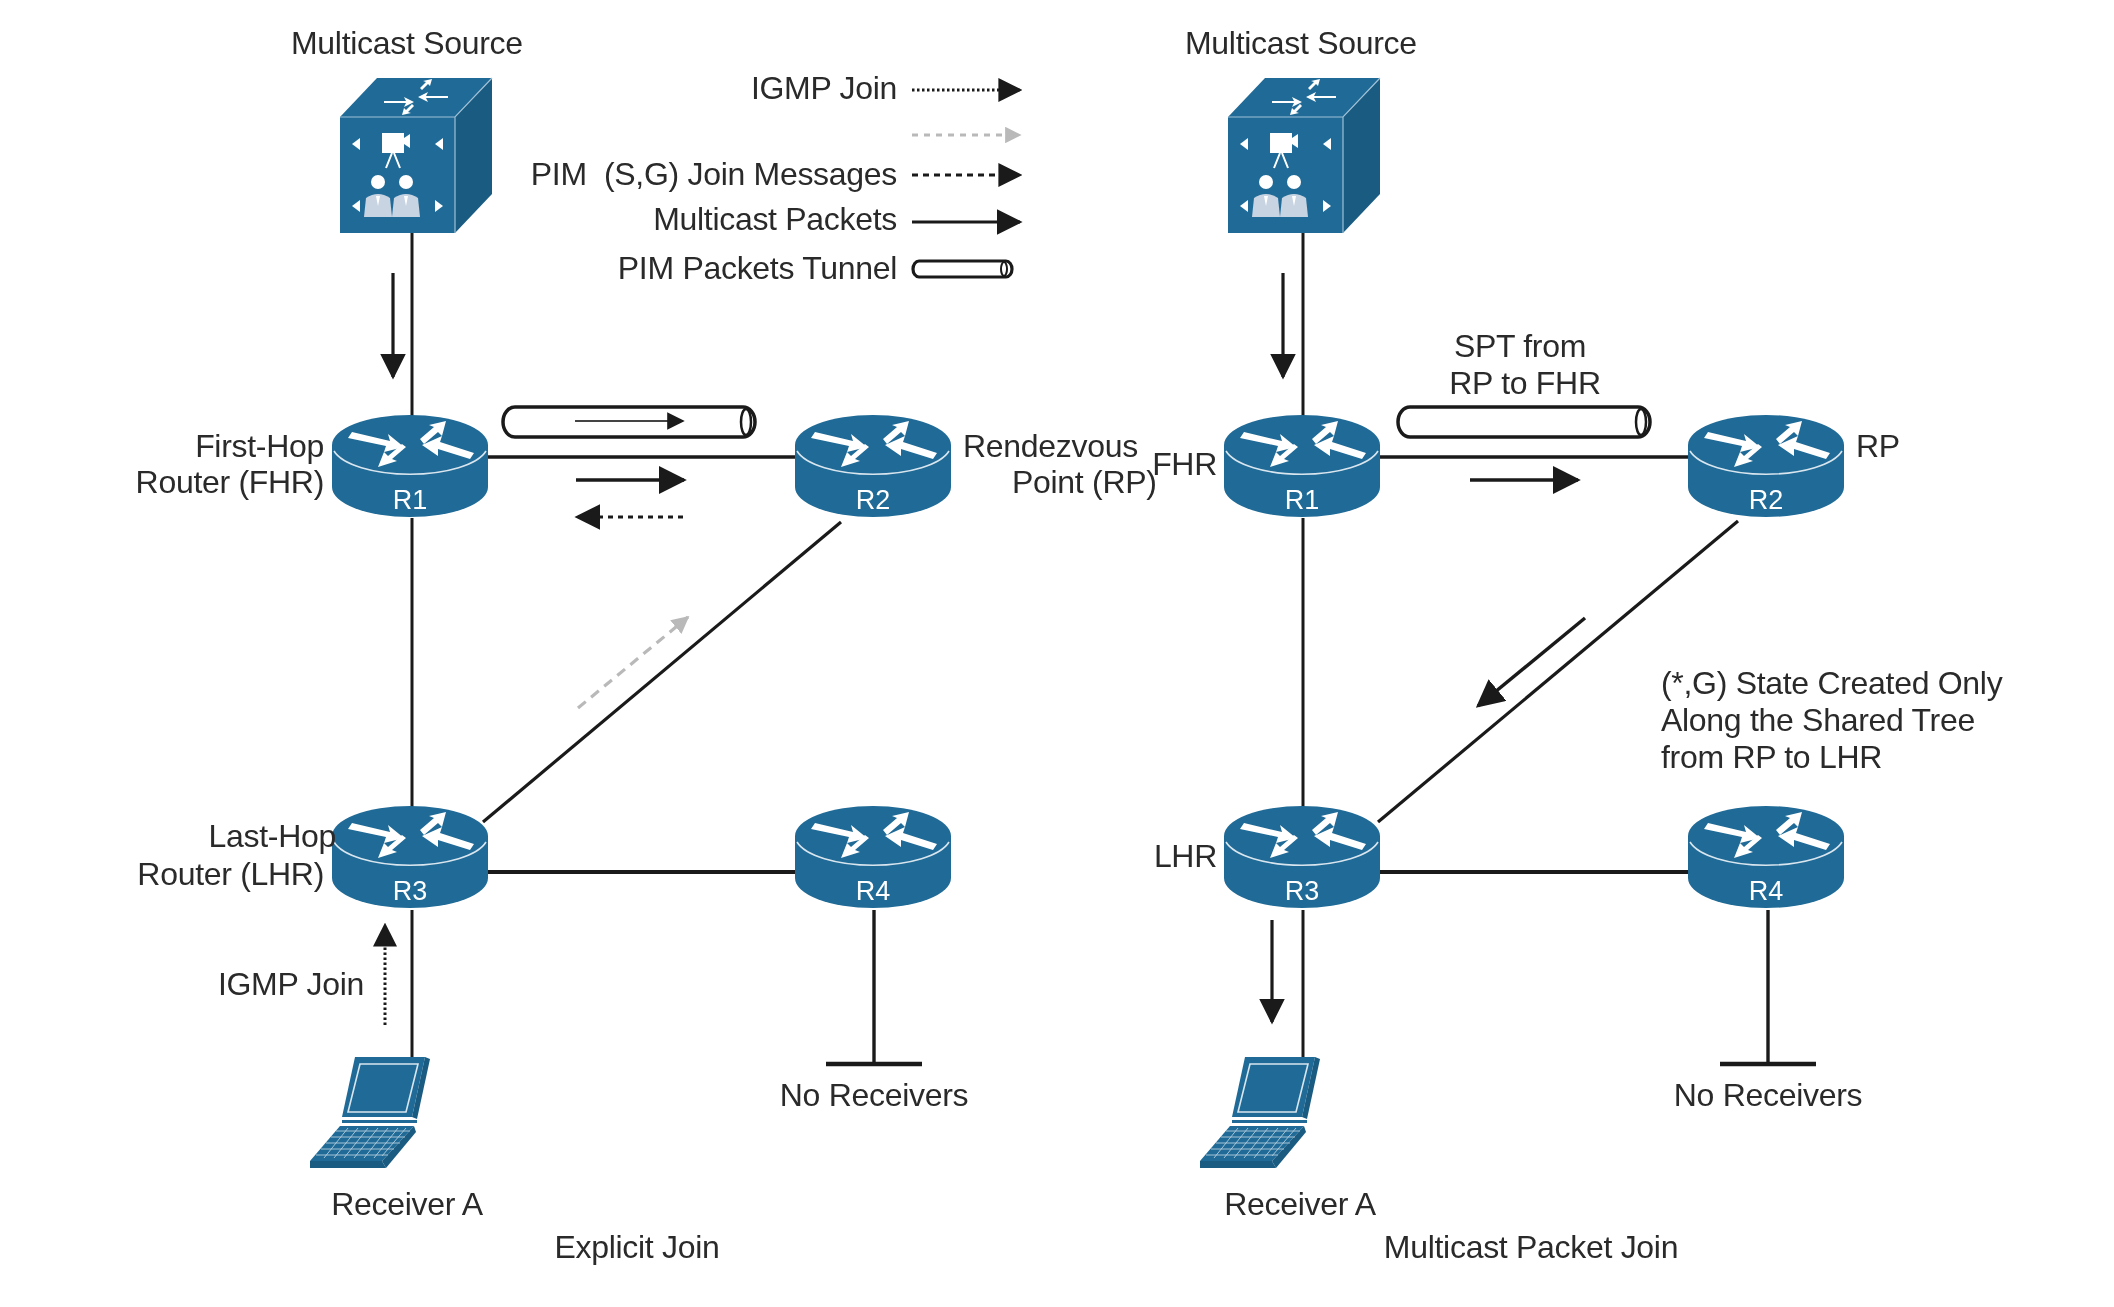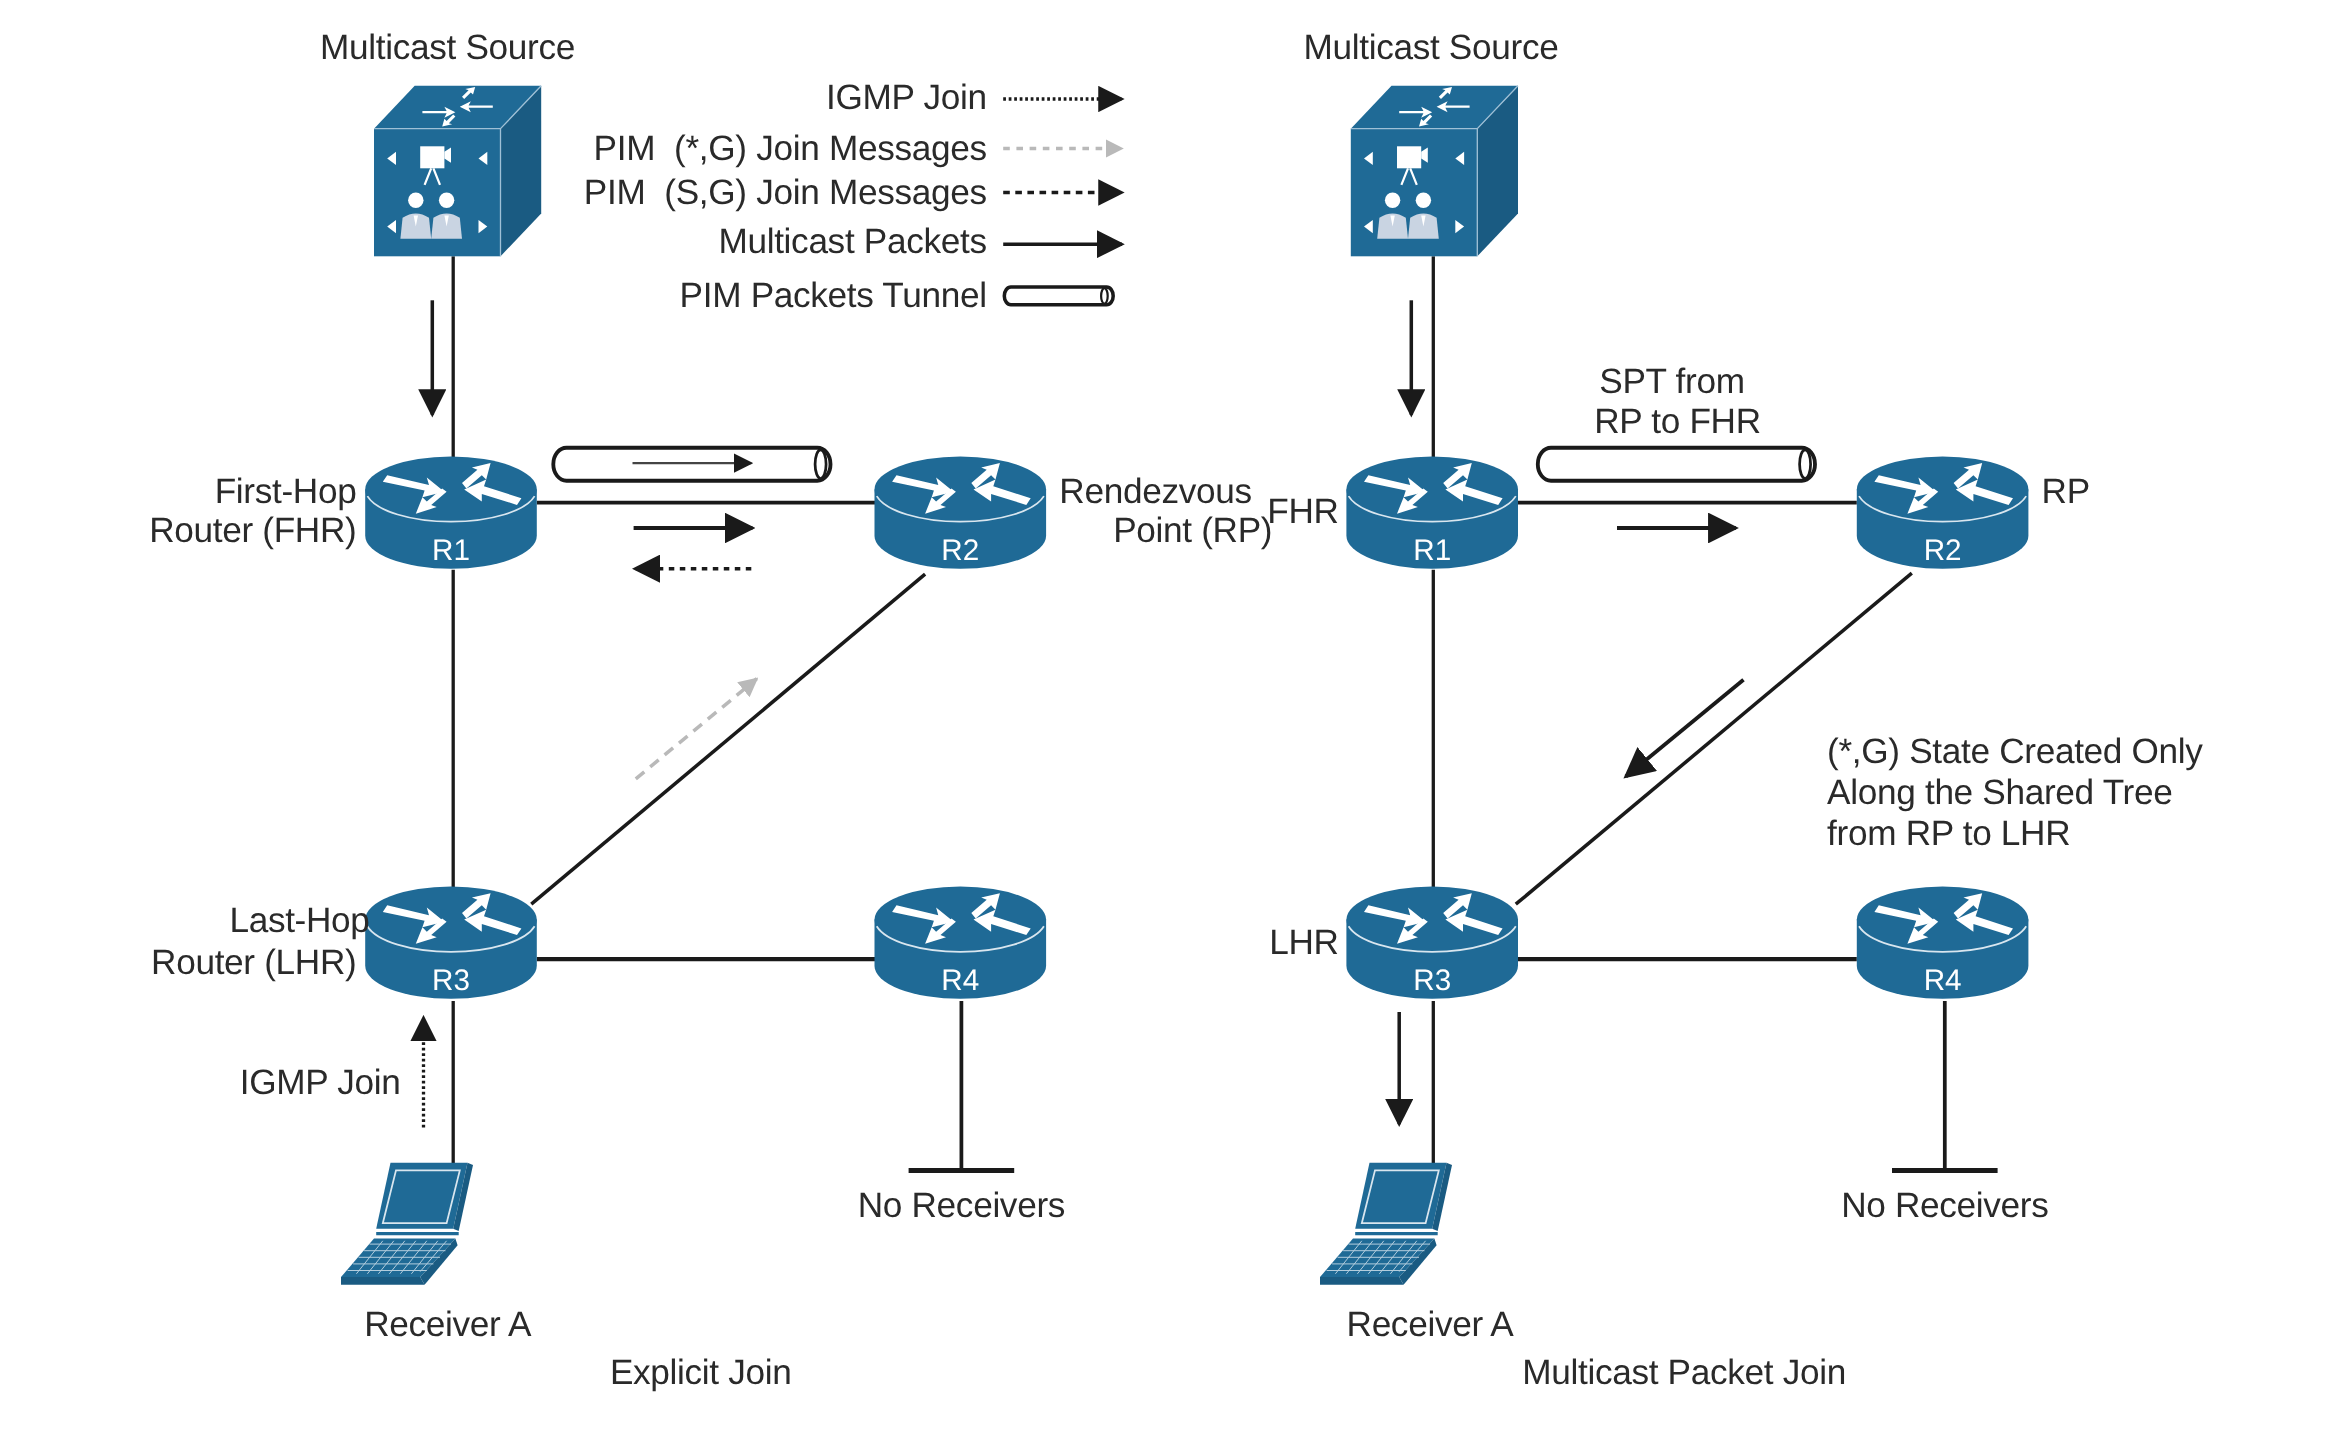--- a/index.html
+++ b/index.html
@@ -178,21 +178,20 @@
       <line x1="912" y1="175" x2="1020" y2="175" stroke="#1a1a1a" stroke-width="3" stroke-dasharray="6,5" marker-end="url(#ah-black-thin)"></line>
       <line x1="912" y1="222" x2="1020" y2="222" stroke="#1a1a1a" stroke-width="3.2" marker-end="url(#ah-black-thin)"></line>
       <rect x="913" y="261" width="99" height="16" rx="6" ry="8" fill="#ffffff" stroke="#1a1a1a" stroke-width="3.2"></rect>
       <ellipse cx="1004" cy="269" rx="3" ry="7" fill="none" stroke="#1a1a1a" stroke-width="2"></ellipse>
     </g>
   </svg>
 
   
   
   <div class="lbl rl" style="left:897px; top:70px;">IGMP Join</div>
-  <div class="lbl rl" style="left:897px; top:116px; white-space:pre;">PIM  (*,G) Join Messages</div>
   <div class="lbl rl" style="left:897px; top:156px; white-space:pre;">PIM  (S,G) Join Messages</div>
   <div class="lbl rl" style="left:897px; top:201px;">Multicast Packets</div>
   <div class="lbl rl" style="left:897px; top:250px;">PIM Packets Tunnel</div>
 
   
   <div class="lbl" style="left:291px; top:25px;">Multicast Source</div>
   <div class="lbl rl" style="left:324px; top:428px;">First-Hop</div>
   <div class="lbl rl" style="left:324px; top:464px;">Router (FHR)</div>
   <div class="lbl" style="left:963px; top:428px;">Rendezvous</div>
   <div class="lbl" style="left:1012px; top:464px;">Point (RP)</div>

